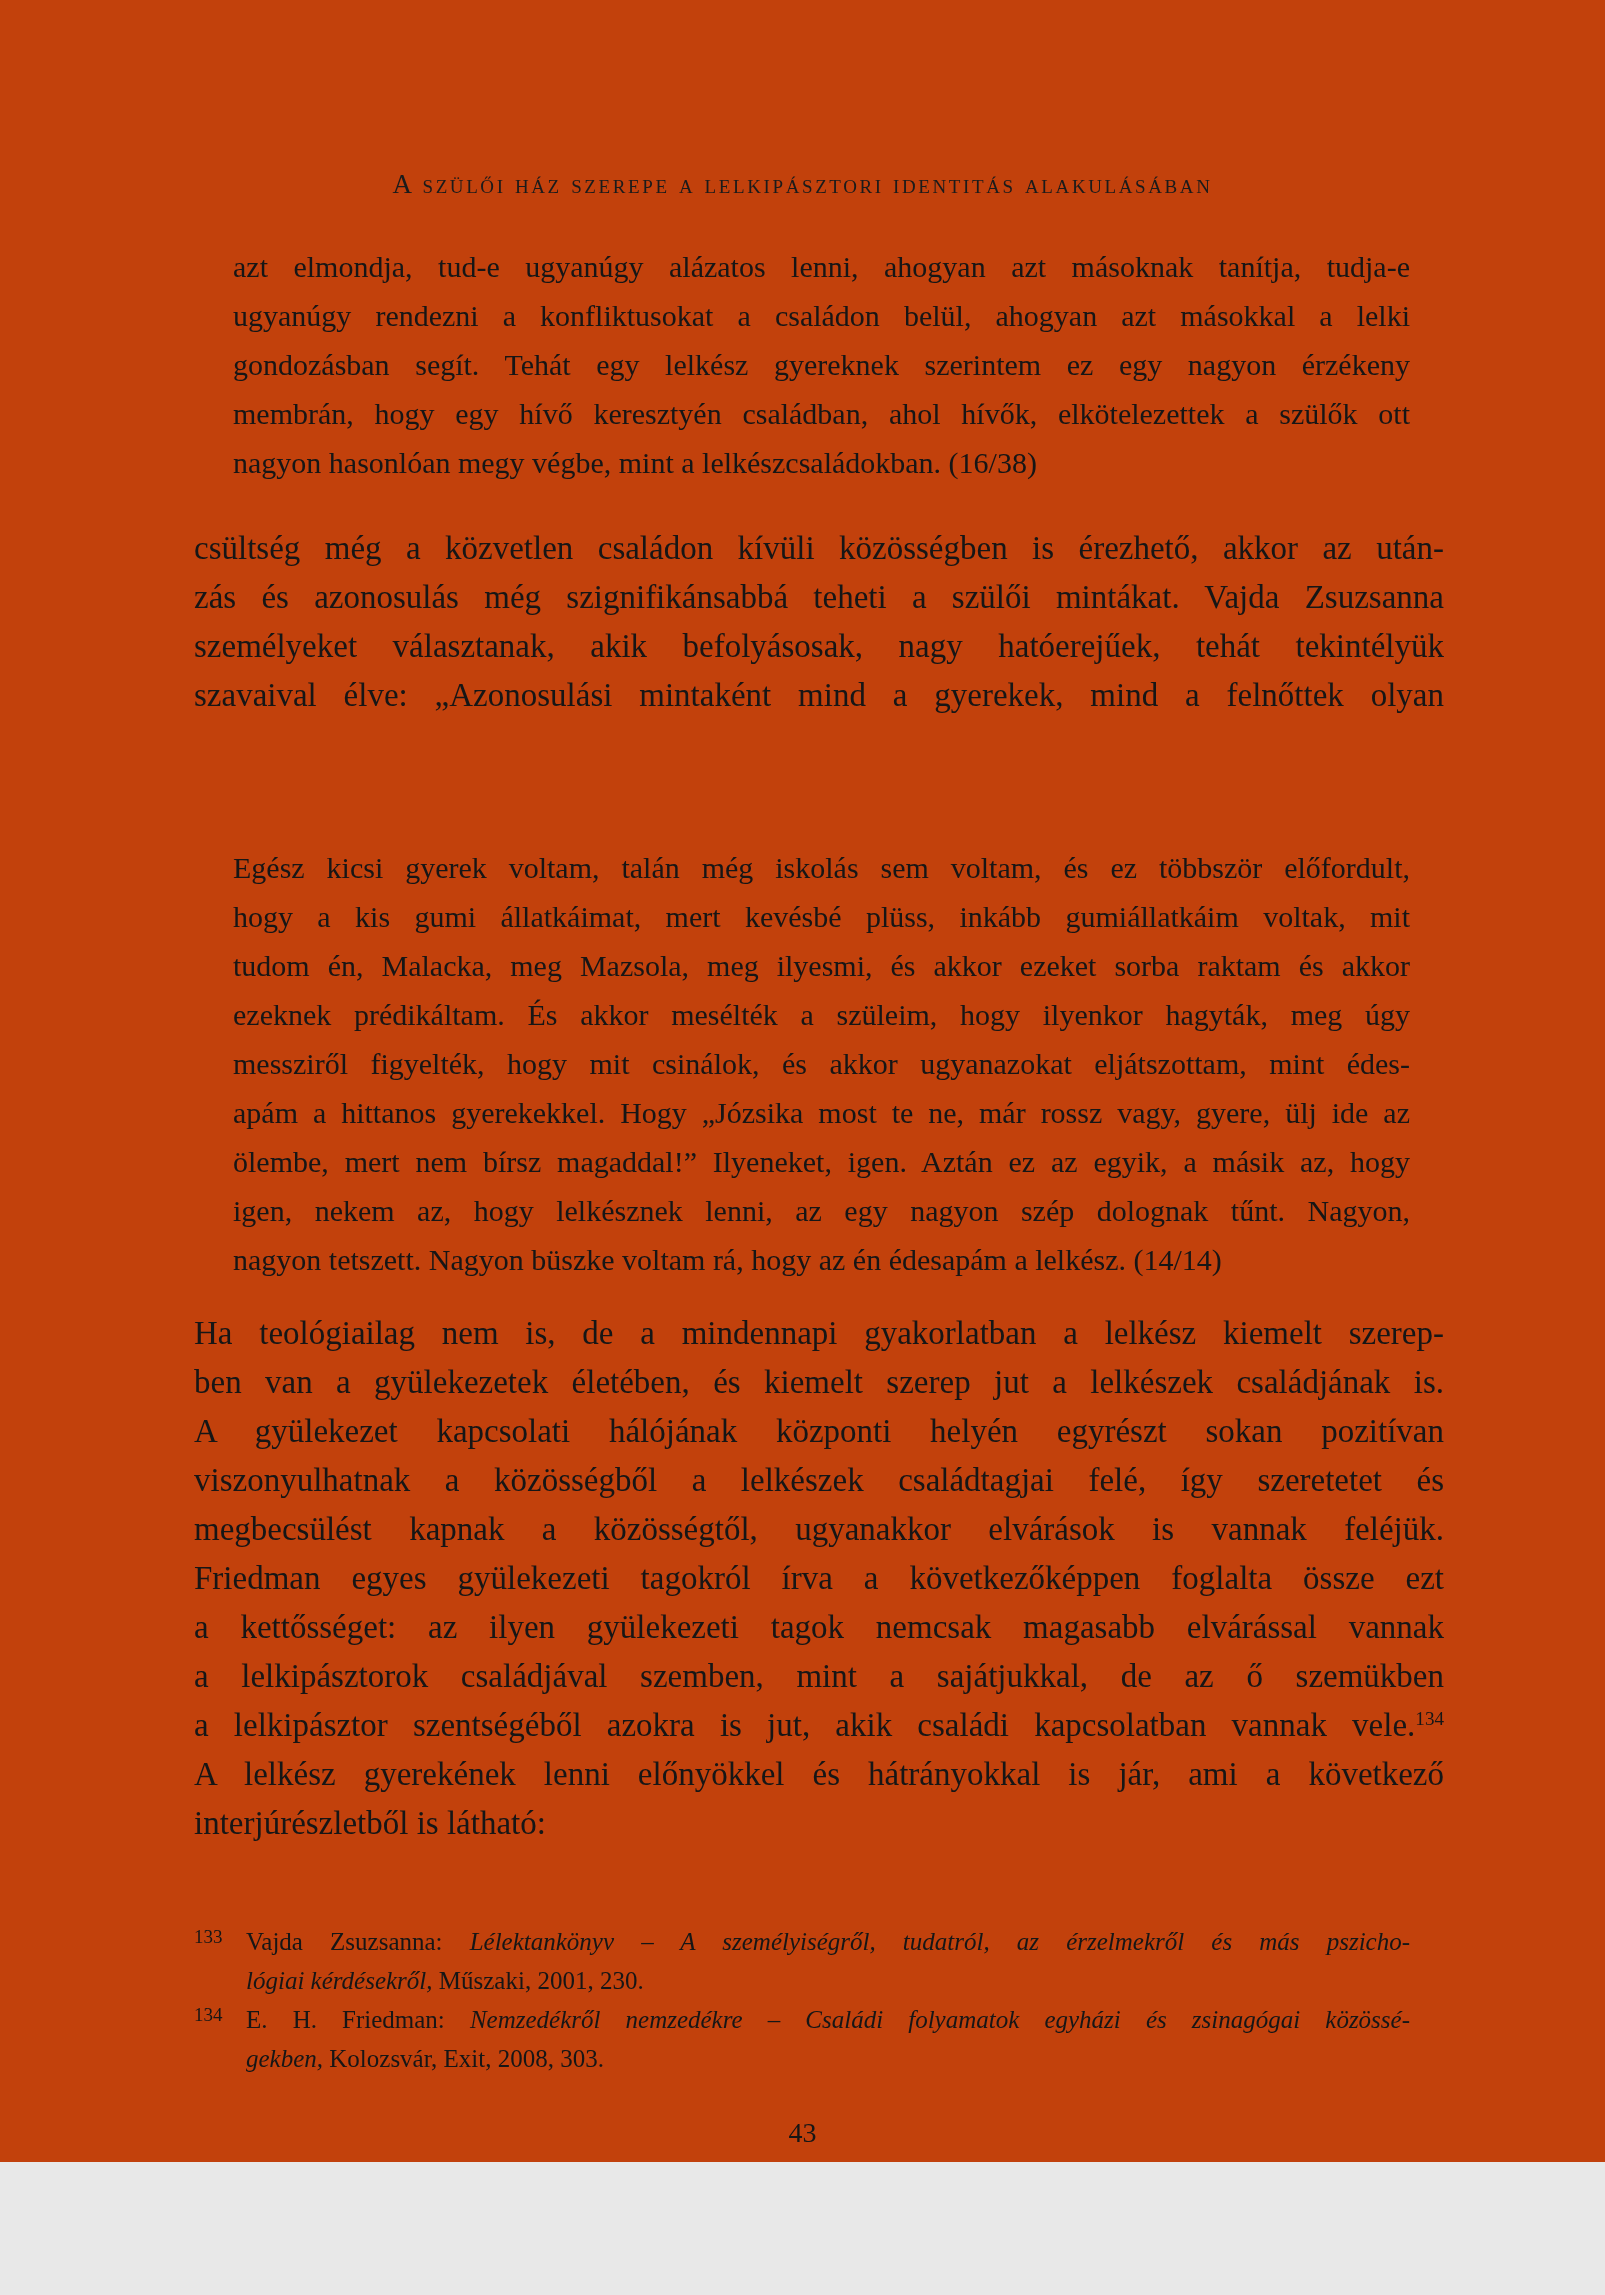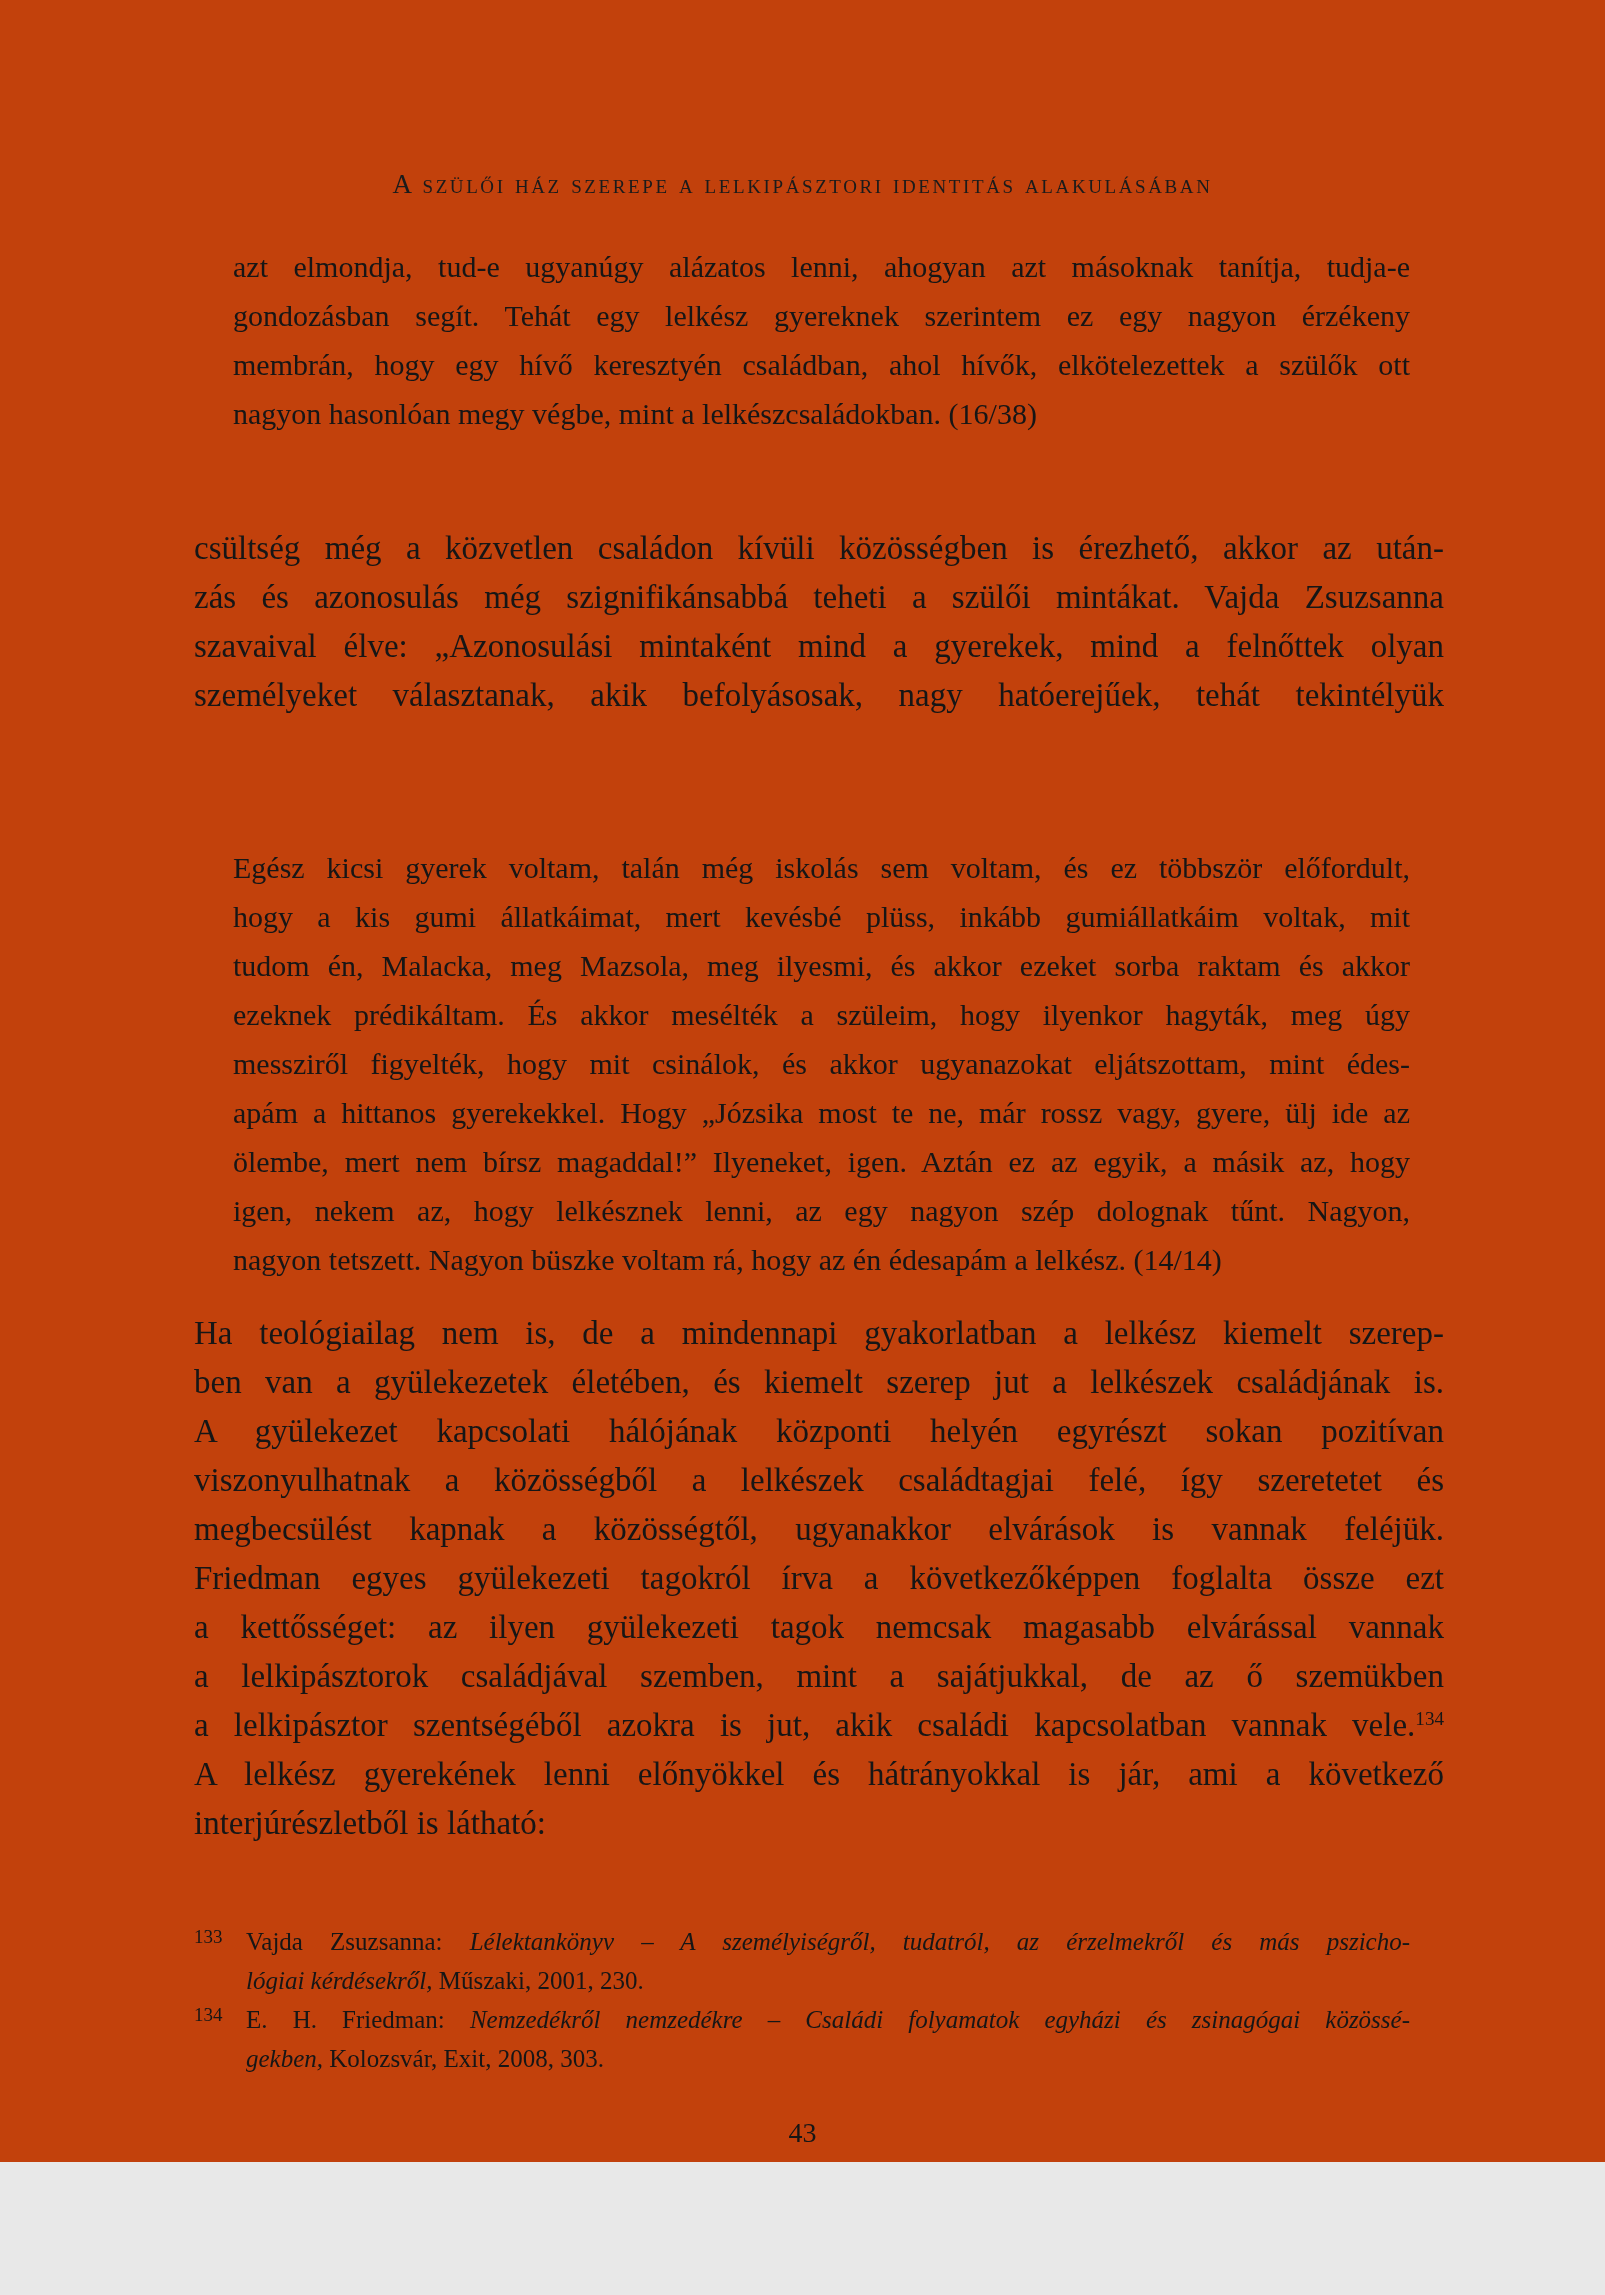--- a/index.html
+++ b/index.html
@@ -60,30 +60,31 @@
 </style>
 </head>
 <body>
 
 <div class="page">
 
   <div class="running-header">A szülői ház szerepe a lelkipásztori identitás alakulásában</div>
 
   <div class="blockquote q1">
     <div class="line jline">azt elmondja, tud-e ugyanúgy alázatos lenni, ahogyan azt másoknak tanítja, tudja-e</div>
+    <div class="line jline">ugyanúgy rendezni a konfliktusokat a családon belül, ahogyan azt másokkal a lelki</div>
     <div class="line jline">gondozásban segít. Tehát egy lelkész gyereknek szerintem ez egy nagyon érzékeny</div>
     <div class="line jline">membrán, hogy egy hívő keresztyén családban, ahol hívők, elkötelezettek a szülők ott</div>
     <div class="line jline-end">nagyon hasonlóan megy végbe, mint a lelkészcsaládokban. (16/38)</div>
   </div>
 
   <div class="bodypara p1">
     <div class="line jline">csültség még a közvetlen családon kívüli közösségben is érezhető, akkor az után-</div>
     <div class="line jline">zás és azonosulás még szignifikánsabbá teheti a szülői mintákat. Vajda Zsuzsanna</div>
+    <div class="line jline">személyeket választanak, akik befolyásosak, nagy hatóerejűek, tehát tekintélyük</div>
     <div class="line jline">szavaival élve: „Azonosulási mintaként mind a gyerekek, mind a felnőttek olyan</div>
-    <div class="line jline">személyeket választanak, akik befolyásosak, nagy hatóerejűek, tehát tekintélyük</div>
   </div>
 
   <div class="blockquote q2">
     <div class="line jline">Egész kicsi gyerek voltam, talán még iskolás sem voltam, és ez többször előfordult,</div>
     <div class="line jline">hogy a kis gumi állatkáimat, mert kevésbé plüss, inkább gumiállatkáim voltak, mit</div>
     <div class="line jline">tudom én, Malacka, meg Mazsola, meg ilyesmi, és akkor ezeket sorba raktam és akkor</div>
     <div class="line jline">ezeknek prédikáltam. És akkor mesélték a szüleim, hogy ilyenkor hagyták, meg úgy</div>
     <div class="line jline">messziről figyelték, hogy mit csinálok, és akkor ugyanazokat eljátszottam, mint édes-</div>
     <div class="line jline">apám a hittanos gyerekekkel. Hogy „Józsika most te ne, már rossz vagy, gyere, ülj ide az</div>
     <div class="line jline">ölembe, mert nem bírsz magaddal!” Ilyeneket, igen. Aztán ez az egyik, a másik az, hogy</div>

